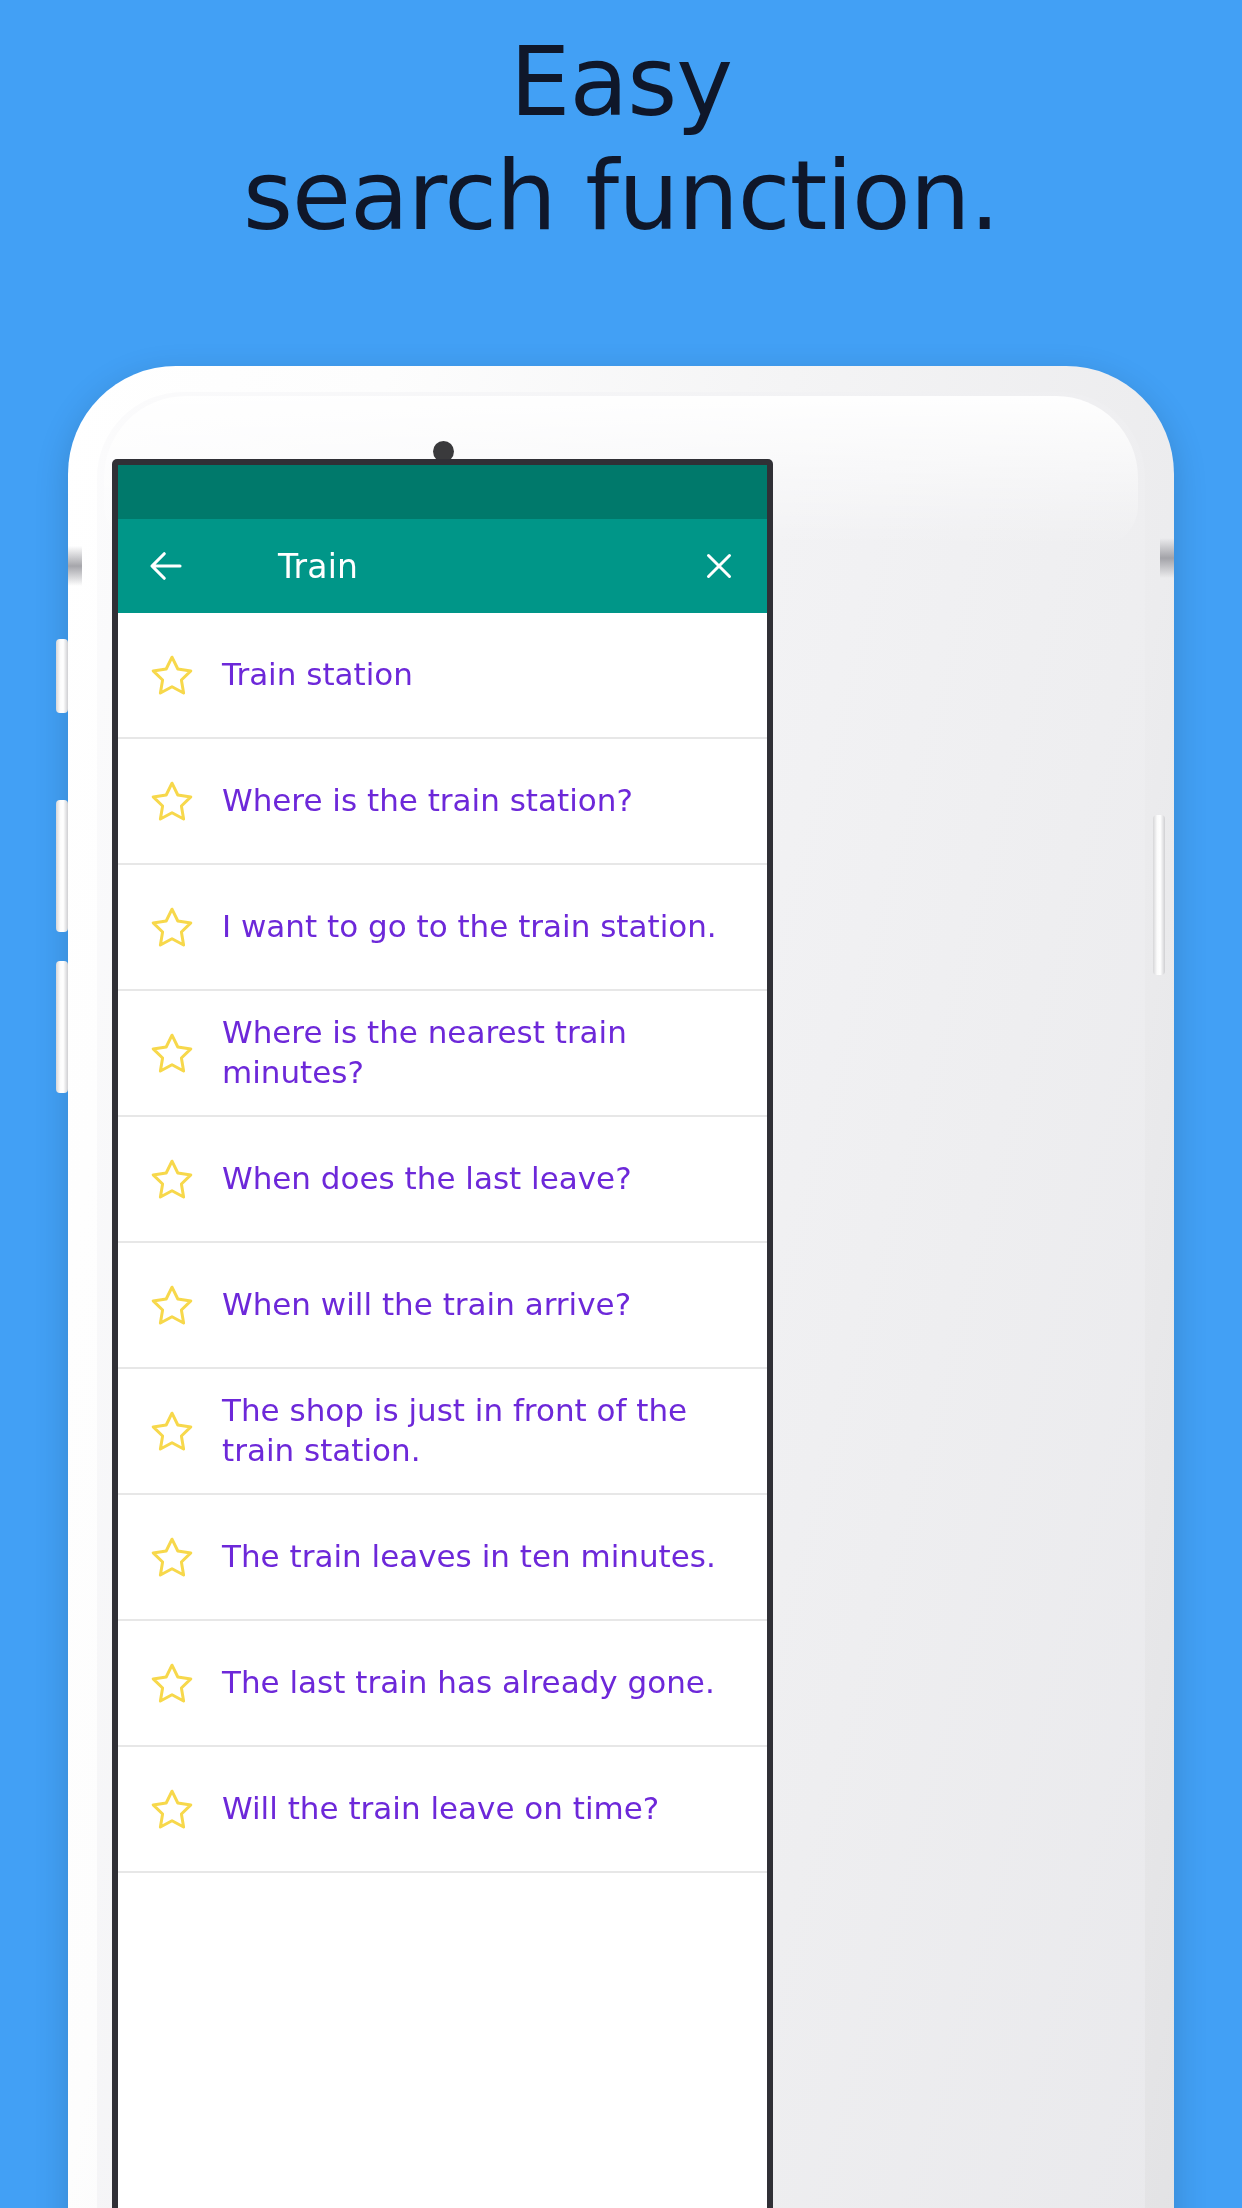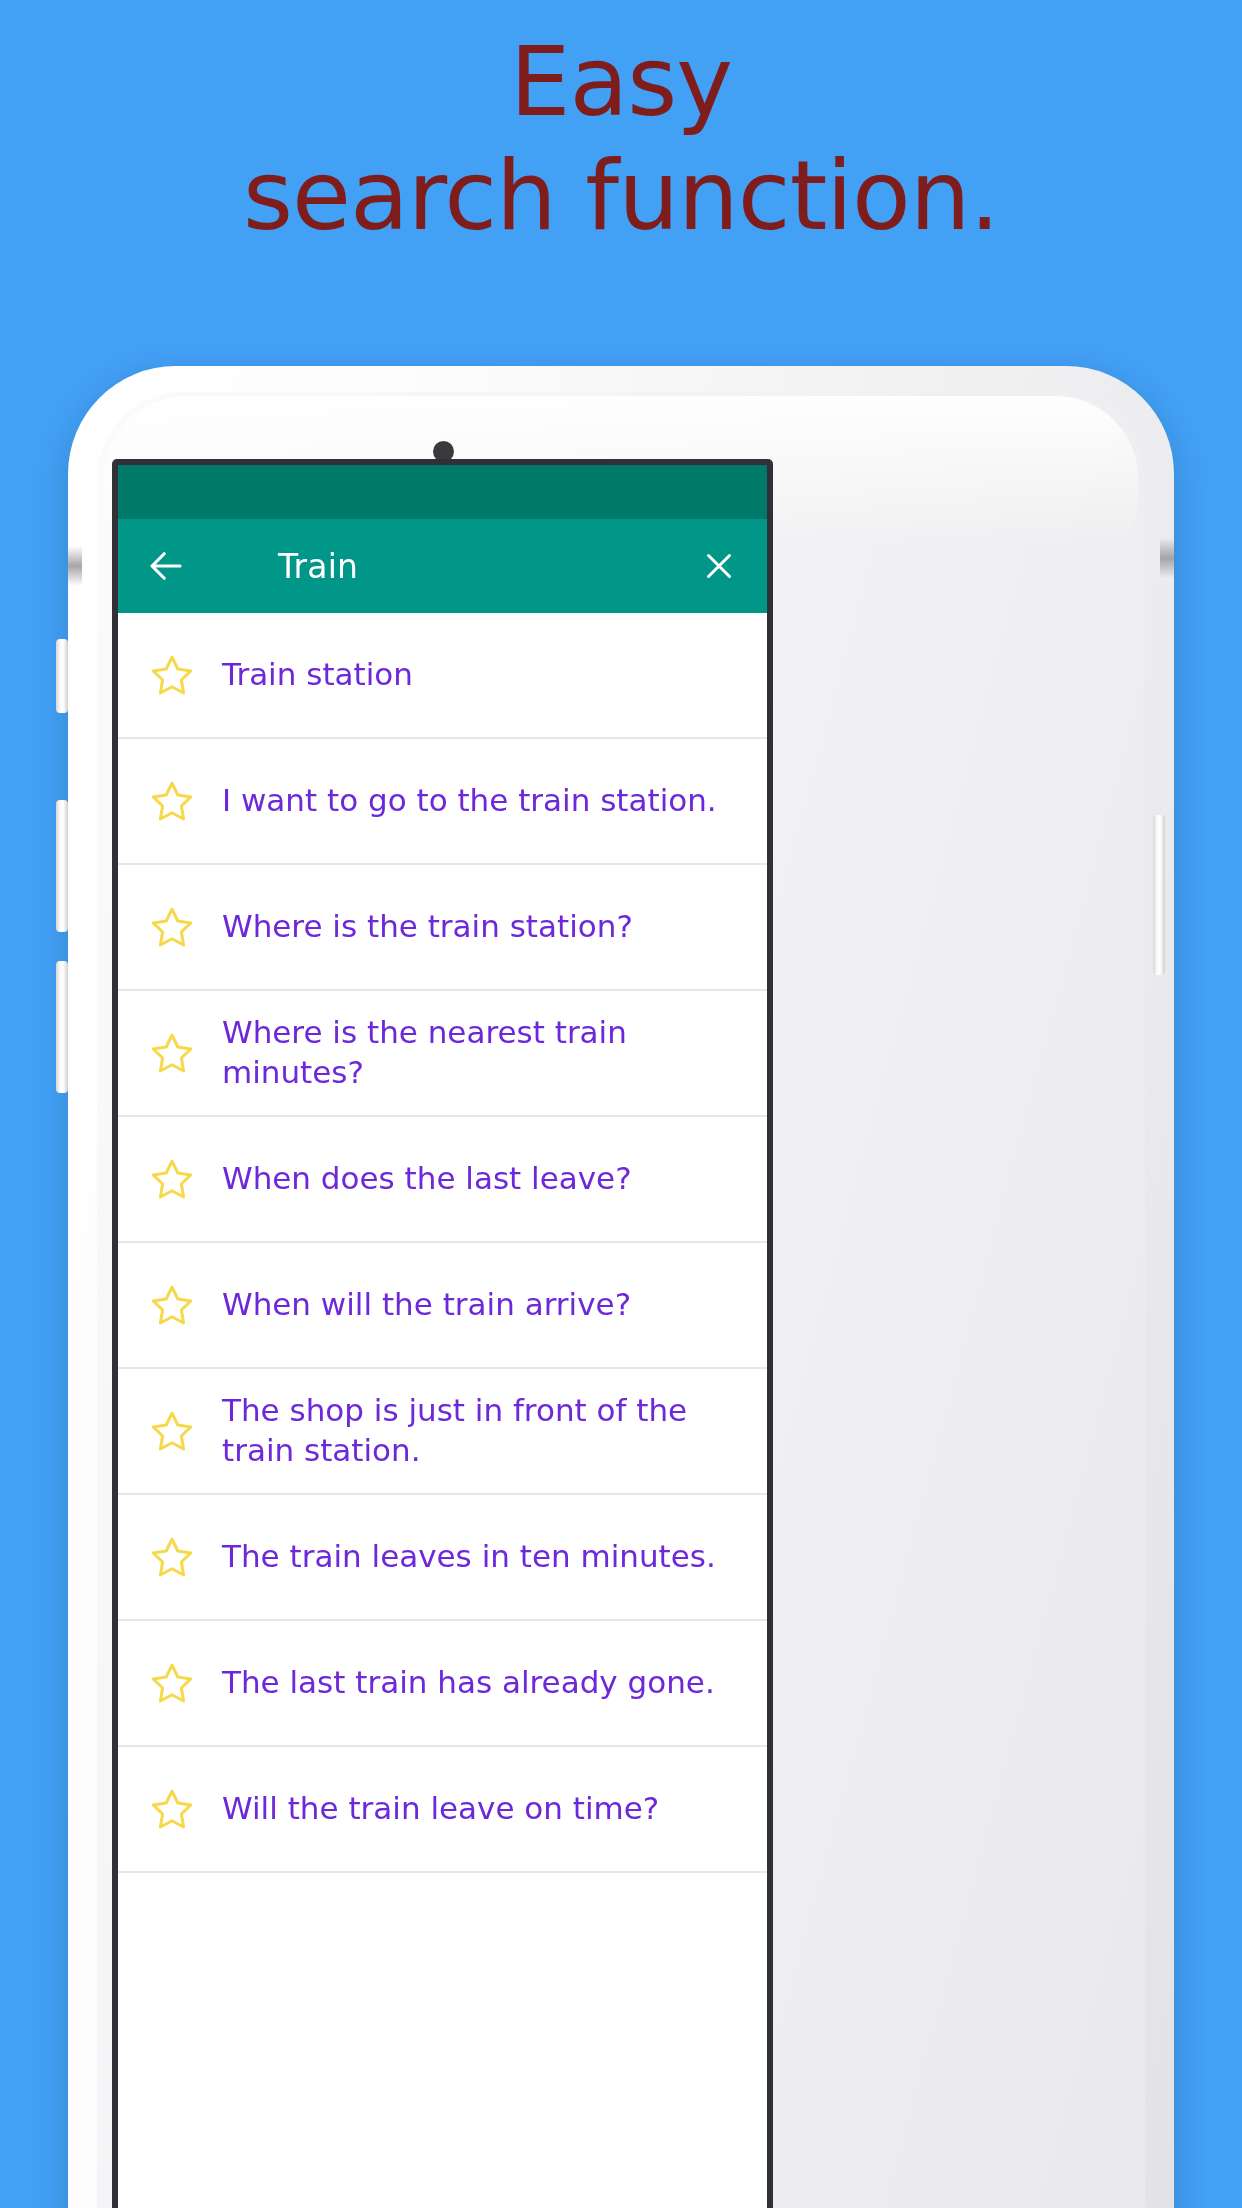--- a/index.html
+++ b/index.html
@@ -16,21 +16,21 @@
     position: relative;
   }
 
   
   .headline {
     position: absolute;
     top: 34px;
     left: 0;
     width: 1242px;
     text-align: center;
-    color: #7f1d1d;
+    color: #0f172a;
     font-size: 96px;
     line-height: 1.0;
     font-weight: 400;
     letter-spacing: -1px;
     font-family: "DejaVu Sans", sans-serif;
   }
   .headline .l1 { display: block; margin-bottom: 18px; }
   .headline .l2 { display: block; }
 
   
@@ -257,27 +257,27 @@
         <div class="list-item">
           <svg class="star-icon" viewBox="0 0 24 24">
             <path d="M12 3.1 L14.9 9.0 L21.4 9.95 L16.7 14.5 L17.8 21.0 L12 17.9 L6.2 21.0 L7.3 14.5 L2.6 9.95 L9.1 9.0 Z" fill="none" stroke="#f7d84b" stroke-width="1.5" stroke-linejoin="round"></path>
           </svg>
           <div class="item-text">Train station</div>
         </div>
         <div class="list-item">
           <svg class="star-icon" viewBox="0 0 24 24">
             <path d="M12 3.1 L14.9 9.0 L21.4 9.95 L16.7 14.5 L17.8 21.0 L12 17.9 L6.2 21.0 L7.3 14.5 L2.6 9.95 L9.1 9.0 Z" fill="none" stroke="#f7d84b" stroke-width="1.5" stroke-linejoin="round"></path>
           </svg>
+          <div class="item-text">Where is the train station?</div>
+        </div>
+        <div class="list-item">
+          <svg class="star-icon" viewBox="0 0 24 24">
+            <path d="M12 3.1 L14.9 9.0 L21.4 9.95 L16.7 14.5 L17.8 21.0 L12 17.9 L6.2 21.0 L7.3 14.5 L2.6 9.95 L9.1 9.0 Z" fill="none" stroke="#f7d84b" stroke-width="1.5" stroke-linejoin="round"></path>
+          </svg>
           <div class="item-text">I want to go to the train station.</div>
-        </div>
-        <div class="list-item">
-          <svg class="star-icon" viewBox="0 0 24 24">
-            <path d="M12 3.1 L14.9 9.0 L21.4 9.95 L16.7 14.5 L17.8 21.0 L12 17.9 L6.2 21.0 L7.3 14.5 L2.6 9.95 L9.1 9.0 Z" fill="none" stroke="#f7d84b" stroke-width="1.5" stroke-linejoin="round"></path>
-          </svg>
-          <div class="item-text">Where is the train station?</div>
         </div>
         <div class="list-item">
           <svg class="star-icon" viewBox="0 0 24 24">
             <path d="M12 3.1 L14.9 9.0 L21.4 9.95 L16.7 14.5 L17.8 21.0 L12 17.9 L6.2 21.0 L7.3 14.5 L2.6 9.95 L9.1 9.0 Z" fill="none" stroke="#f7d84b" stroke-width="1.5" stroke-linejoin="round"></path>
           </svg>
           <div class="item-text">Where is the nearest train minutes?</div>
         </div>
         <div class="list-item">
           <svg class="star-icon" viewBox="0 0 24 24">
             <path d="M12 3.1 L14.9 9.0 L21.4 9.95 L16.7 14.5 L17.8 21.0 L12 17.9 L6.2 21.0 L7.3 14.5 L2.6 9.95 L9.1 9.0 Z" fill="none" stroke="#f7d84b" stroke-width="1.5" stroke-linejoin="round"></path>

